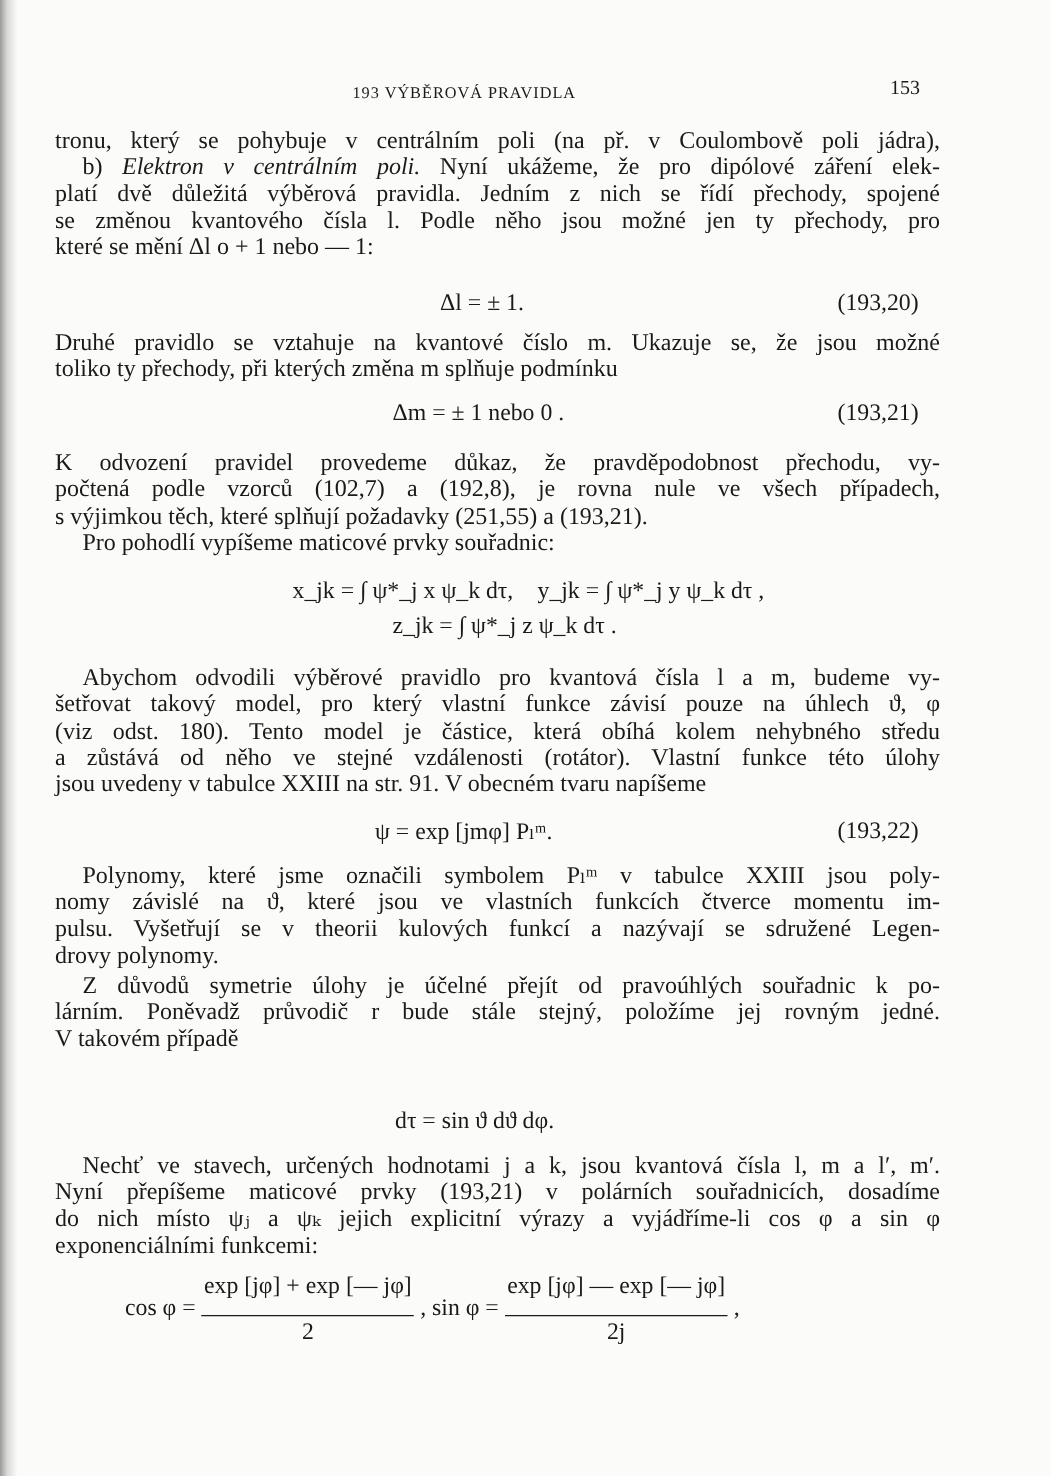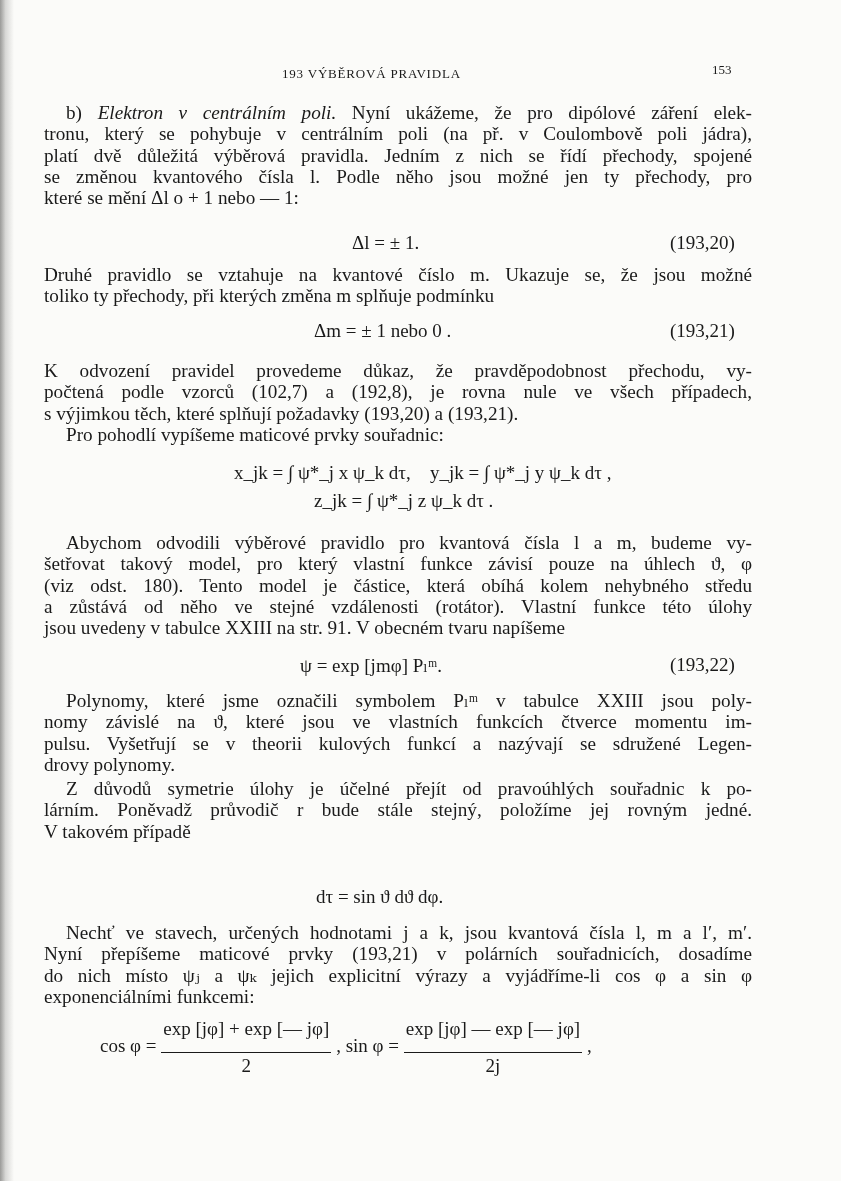--- a/index.html
+++ b/index.html
@@ -16,21 +16,21 @@
   }
   .page { position: absolute; left: 0; top: 0; width: 741px; height: 1181px; }
   .header {
     position: absolute; top: 64px; left: 0; width: 841px; height: 20px;
   }
   .running-head {
     position: absolute; left: 282px; top: 2px;
     font-size: 13px; letter-spacing: 0.8px;
   }
   .page-number {
-    position: absolute; left: 712px; top: -2px; font-size: 13px;
+    position: absolute; left: 712px; top: -2px; font-size: 16px;
   }
   .para {
     position: absolute; left: 44px; width: 708px;
     font-size: 19.2px; line-height: 21.3px;
     text-align: justify; text-align-last: left;
   }
   .para .line { display: block; white-space: nowrap; text-align: justify; text-align-last: justify; }
   .para .line.last { text-align-last: left; }
   .indent { padding-left: 22px; }
   .eq {
@@ -48,46 +48,46 @@
 <div class="edge-shadow"></div>
 
 <div class="page">
 
   <div class="header">
     <span class="running-head">193 VÝBĚROVÁ PRAVIDLA</span>
     <span class="page-number">153</span>
   </div>
 
   <div class="para" style="top:102px;">
+    <span class="line">tronu, který se pohybuje v centrálním poli (na př. v Coulombově poli jádra),</span>
     <span class="line indent">
       <span>b)</span>
       <i>Elektron v centrálním poli.</i>
       <span>Nyní ukážeme, že pro dipólové záření elek-</span>
     </span>
-    <span class="line">tronu, který se pohybuje v centrálním poli (na př. v Coulombově poli jádra),</span>
     <span class="line">platí dvě důležitá výběrová pravidla. Jedním z nich se řídí přechody, spojené</span>
     <span class="line">se změnou kvantového čísla l. Podle něho jsou možné jen ty přechody, pro</span>
     <span class="line last">které se mění Δl o + 1 nebo — 1:</span>
   </div>
 
   <div class="eq" style="top:232px; left:352px;">Δl = ± 1.</div>
   <div class="eq-num" style="top:232px;">(193,20)</div>
 
   <div class="para" style="top:264px;">
     <span class="line">Druhé pravidlo se vztahuje na kvantové číslo m. Ukazuje se, že jsou možné</span>
     <span class="line last">toliko ty přechody, při kterých změna m splňuje podmínku</span>
   </div>
 
   <div class="eq" style="top:320px; left:314px;">Δm = ± 1 nebo 0 .</div>
   <div class="eq-num" style="top:320px;">(193,21)</div>
 
   <div class="para" style="top:360px;">
     <span class="line">K odvození pravidel provedeme důkaz, že pravděpodobnost přechodu, vy-</span>
     <span class="line">počtená podle vzorců (102,7) a (192,8), je rovna nule ve všech případech,</span>
-    <span class="line last">s výjimkou těch, které splňují požadavky (193,20) a (193,21).</span>
+    <span class="line last">s výjimkou těch, které splňují požadavky (251,55) a (193,21).</span>
   </div>
 
   <div class="para" style="top:424px;">
     <span class="line last indent">Pro pohodlí vypíšeme maticové prvky souřadnic:</span>
   </div>
 
   <div class="eq" style="top:462px; left:234px;">x_jk = ∫ ψ*_j x ψ_k dτ,</div>
   <div class="eq" style="top:462px; left:430px;">y_jk = ∫ ψ*_j y ψ_k dτ ,</div>
   <div class="eq" style="top:490px; left:314px;">z_jk = ∫ ψ*_j z ψ_k dτ .</div>
 

